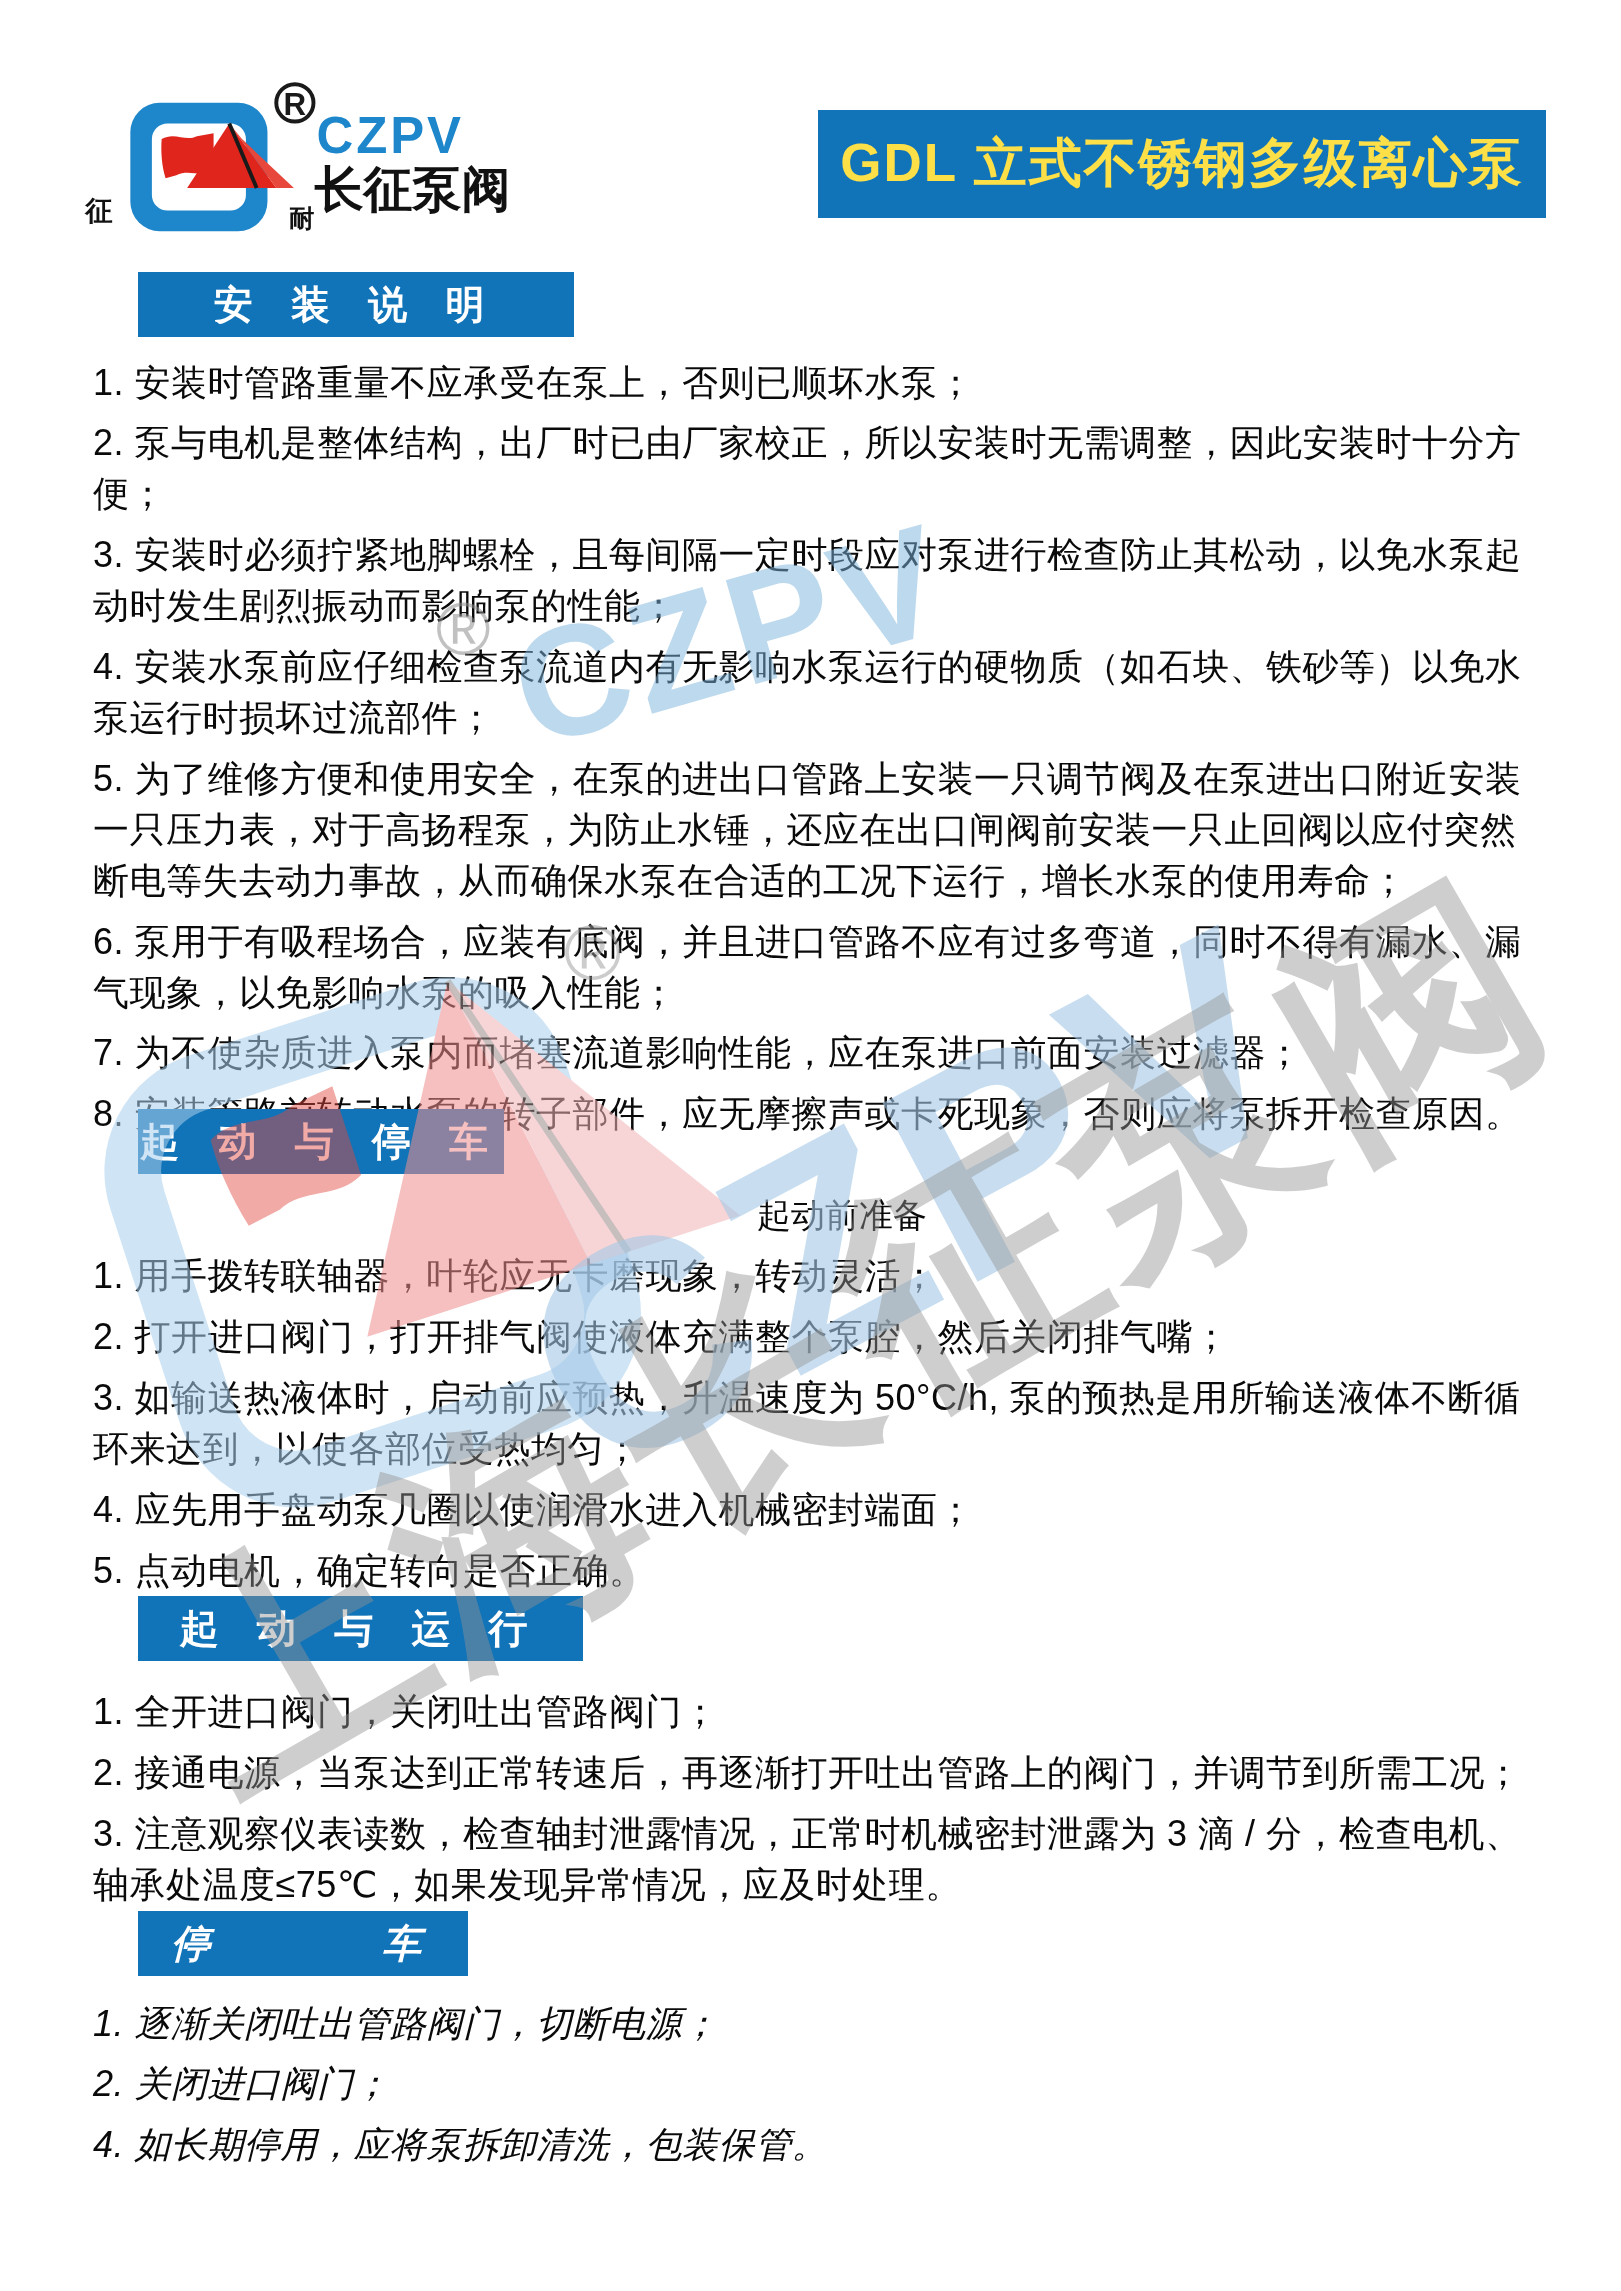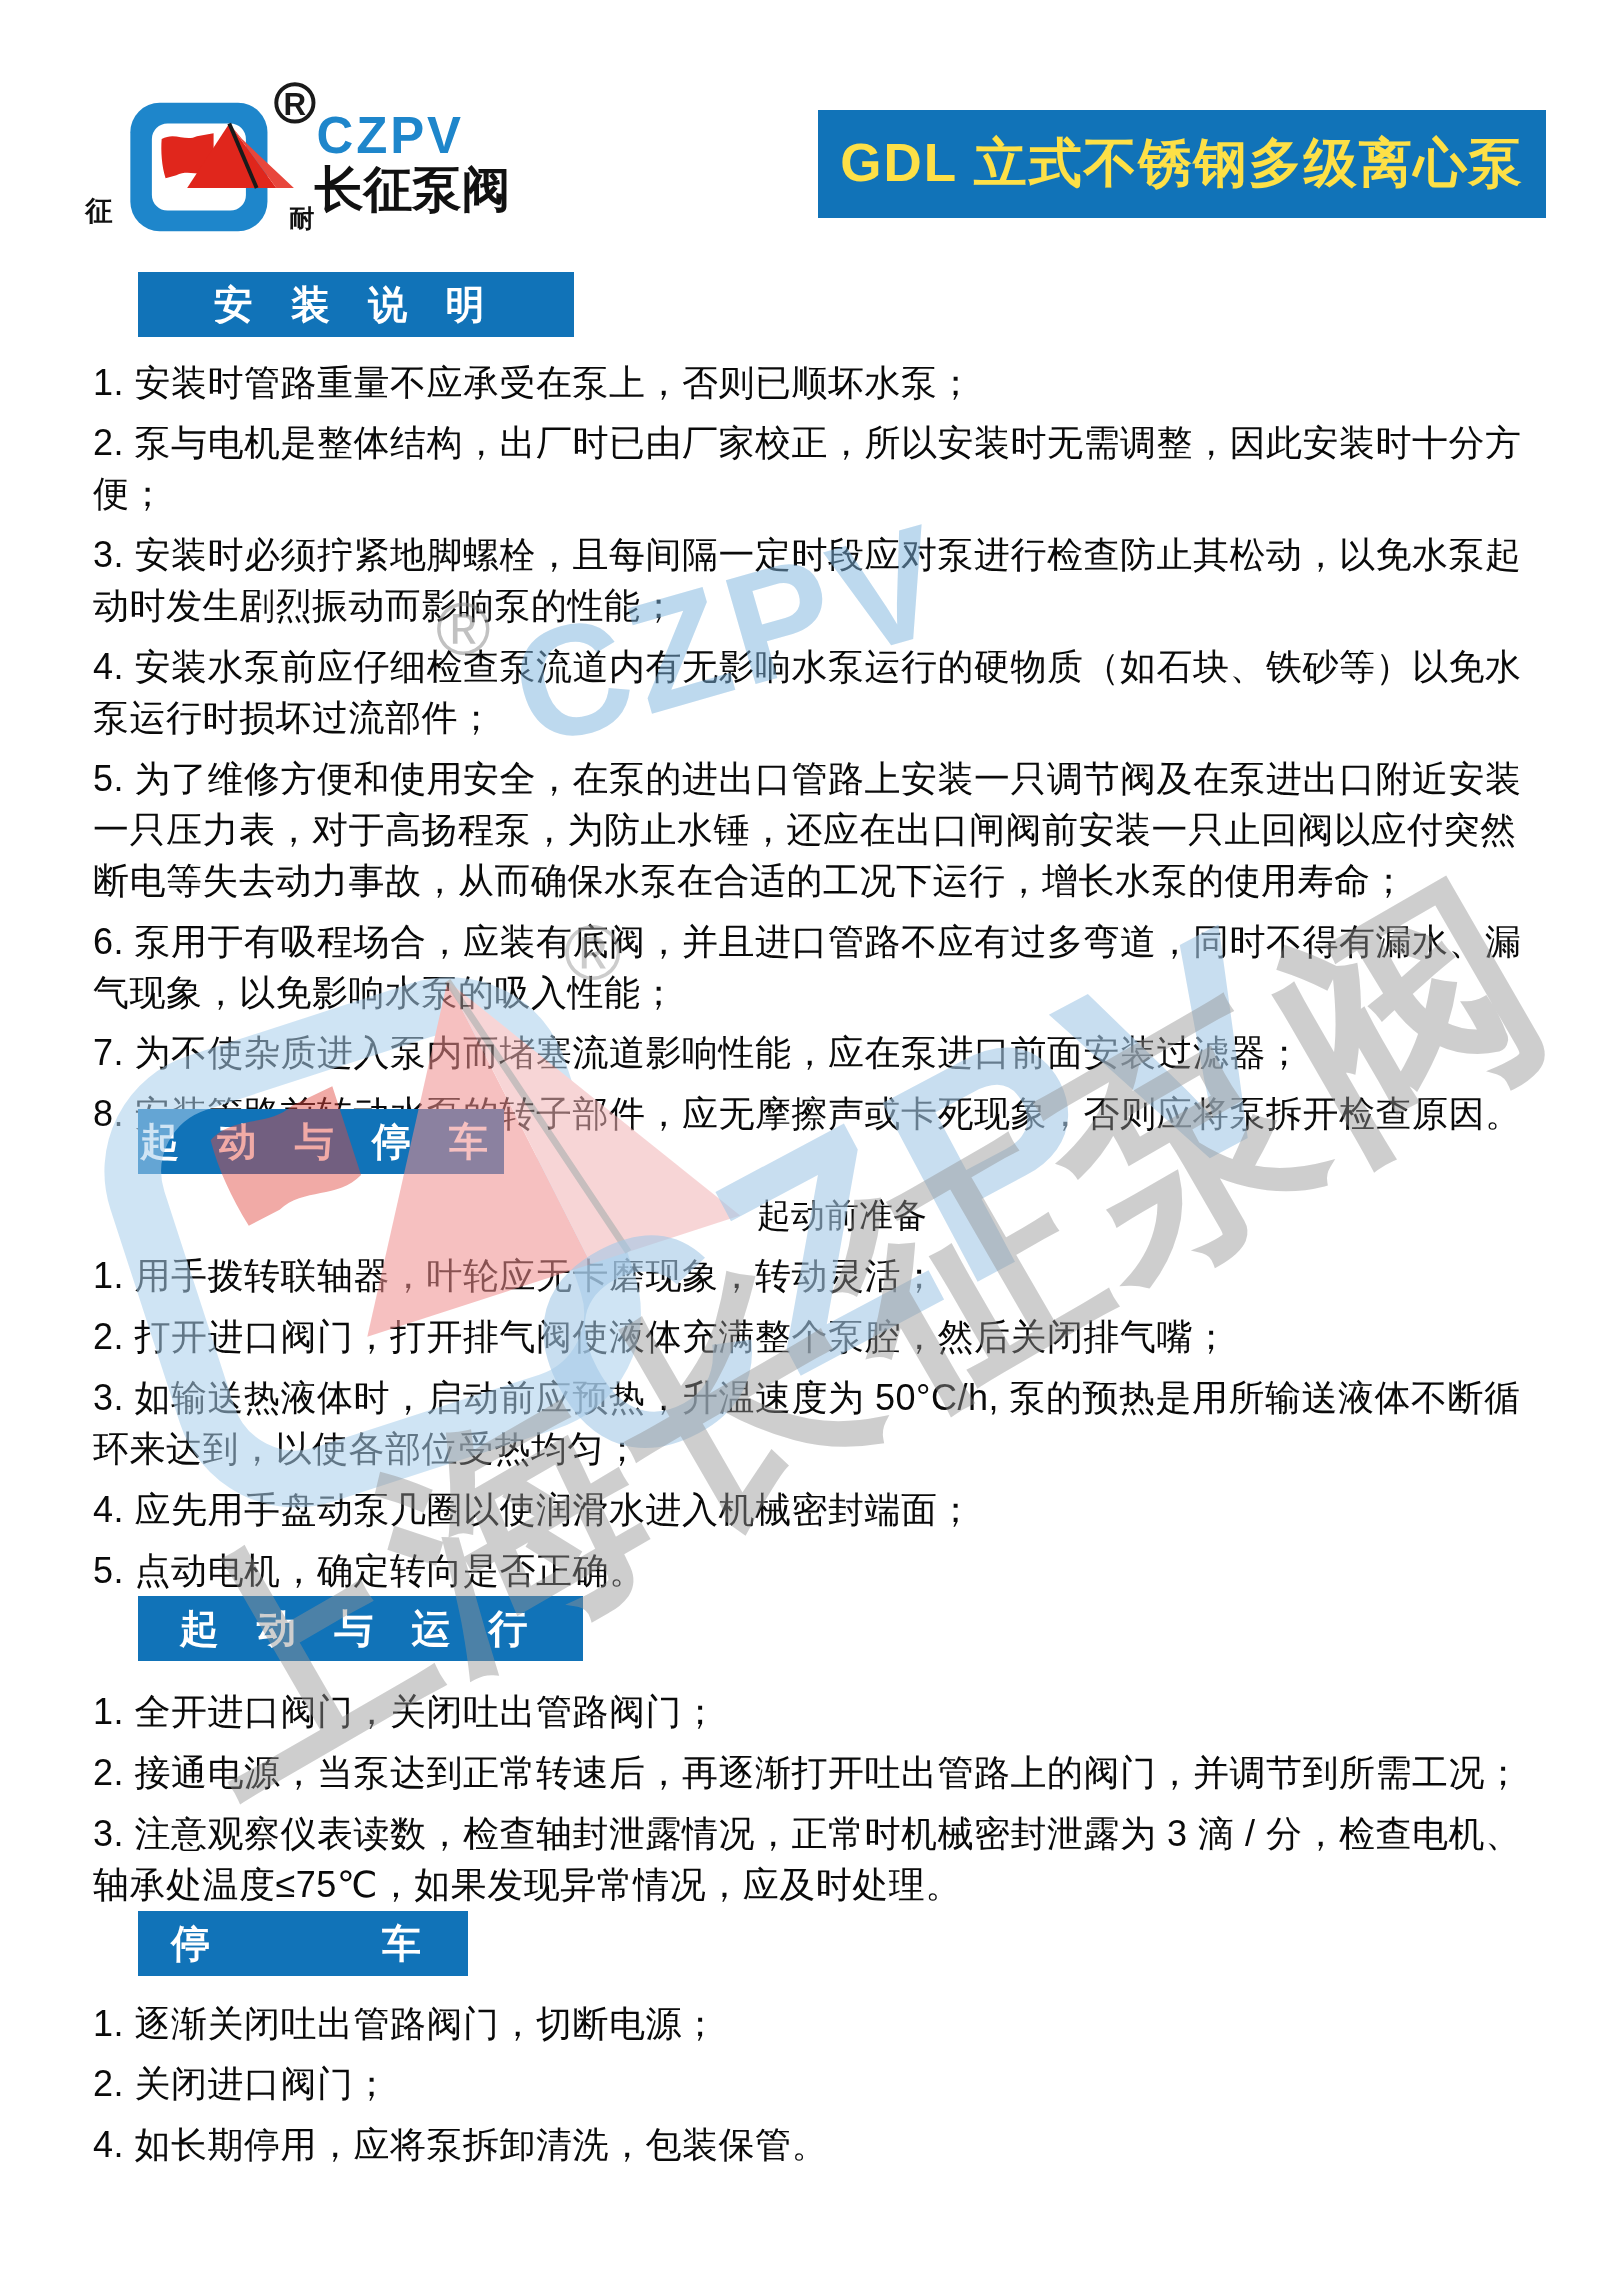--- a/index.html
+++ b/index.html
@@ -16,21 +16,21 @@
   
   .title-bar{
     position:absolute;left:818px;top:110px;width:728px;height:108px;
     background:var(--blue);
     display:flex;align-items:center;justify-content:center;
     color:#fde047;font-size:53px;font-weight:bold;letter-spacing:2px;
     white-space:pre;
   }
   
   .section{position:absolute;left:93px;width:1441px;}
-  .sec1{top:272px;} .sec2{top:1109px;} .sec3{top:1596px;} .sec4{top:1911px;}
+  .sec1{top:272px;} .sec2{top:1109px;} .sec3{top:1596px;} .sec4{top:1911px;font-style:italic;}
   .sec-head{
     margin-left:45px;height:65px;
     background:var(--blue);
     display:flex;align-items:center;justify-content:center;
     color:#fff;font-size:39px;font-weight:bold;letter-spacing:13.7px;
     white-space:pre;
   }
   .sec1 .sec-head{width:436px;margin-bottom:19.6px;}
   .sec2 .sec-head{width:366px;margin-bottom:15.7px;}
   .sec3 .sec-head{width:445px;margin-bottom:25px;}

